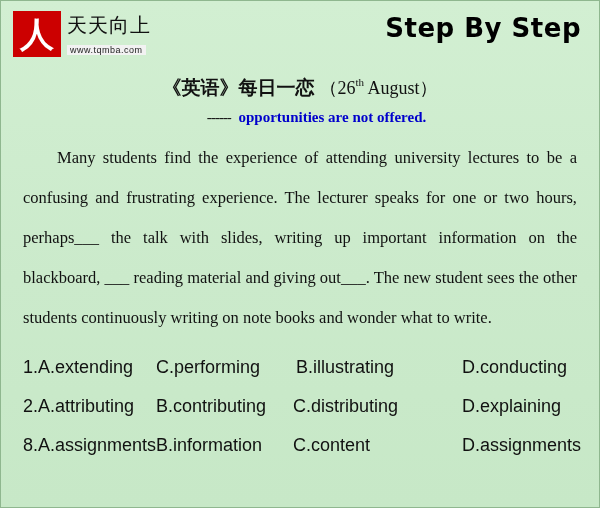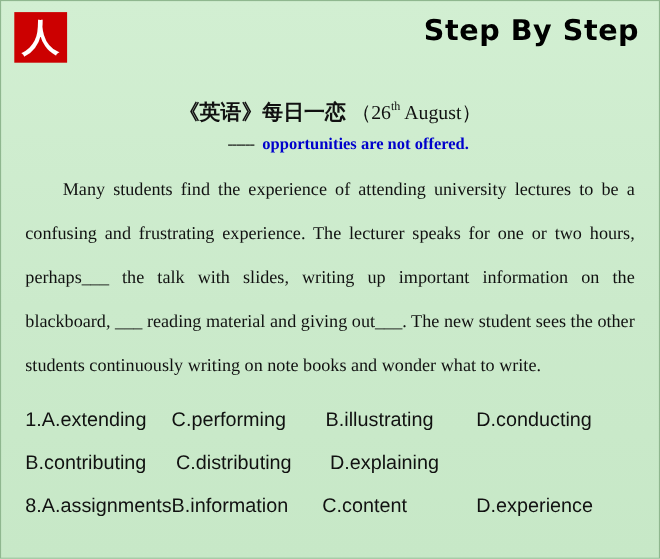--- a/index.html
+++ b/index.html
@@ -87,21 +87,21 @@
     color: #000000;
     letter-spacing: .5px;
     white-space: nowrap;
   }
 
   
   .title-line {
     text-align: center;
     font-size: 20px;
     color: #111;
-    margin-top: 24px;
+    margin-top: 10px;
     white-space: nowrap;
   }
   .title-cn {
     font-family: "DejaVu Sans", sans-serif;
     font-weight: bold;
     font-size: 19px;
   }
   .title-date {
     font-family: "Liberation Serif", serif;
     font-size: 18px;
@@ -155,32 +155,36 @@
     display: flex;
     line-height: 39px;
     white-space: nowrap;
   }
   .opt-row .col {
     flex: 0 0 auto;
   }
   .col-a { width: 133px; }
   .col-b { width: 137px; }
   .col-c { width: 140px; }
-  .col-d { width: 130px; }
+  .col-d { width: 130px; margin-left: 29px; }
 </style>
 </head>
 <body>
 
 <div class="page">
 
   <div class="header">
 
     <div class="logo">
       <div class="logo-mark">
         <span class="glyph">人</span>
+      </div>
+      <div class="logo-text">
+        <div class="logo-cn">天天向上</div>
+        <div class="logo-url">www.tqmba.com</div>
       </div>
     </div>
 
     <div class="brand">Step By Step</div>
   </div>
 
   <div class="title-line">
     <span class="title-cn">《英语》每日一恋</span>
     <span class="title-date">（26</span><sup>th</sup><span class="title-date"> August）</span>
   </div>
@@ -195,26 +199,27 @@
   <div class="options">
 
     <div class="opt-row">
       <span class="col col-a">1.A.extending</span>
       <span class="col col-c">C.performing</span>
       <span class="col col-b">B.illustrating</span>
       <span class="col col-d">D.conducting</span>
     </div>
 
     <div class="opt-row">
+      <span class="col col-a">2.A.attributing</span>
       <span class="col col-b">B.contributing</span>
       <span class="col col-c">C.distributing</span>
       <span class="col col-d">D.explaining</span>
     </div>
 
     <div class="opt-row">
       <span class="col col-a">8.A.assignments</span>
       <span class="col col-b">B.information</span>
       <span class="col col-c">C.content</span>
-      <span class="col col-d">D.experience</span>
+      <span class="col col-d">D.assignments</span>
     </div>
 
   </div>
 </div>
 
 </body></html>

